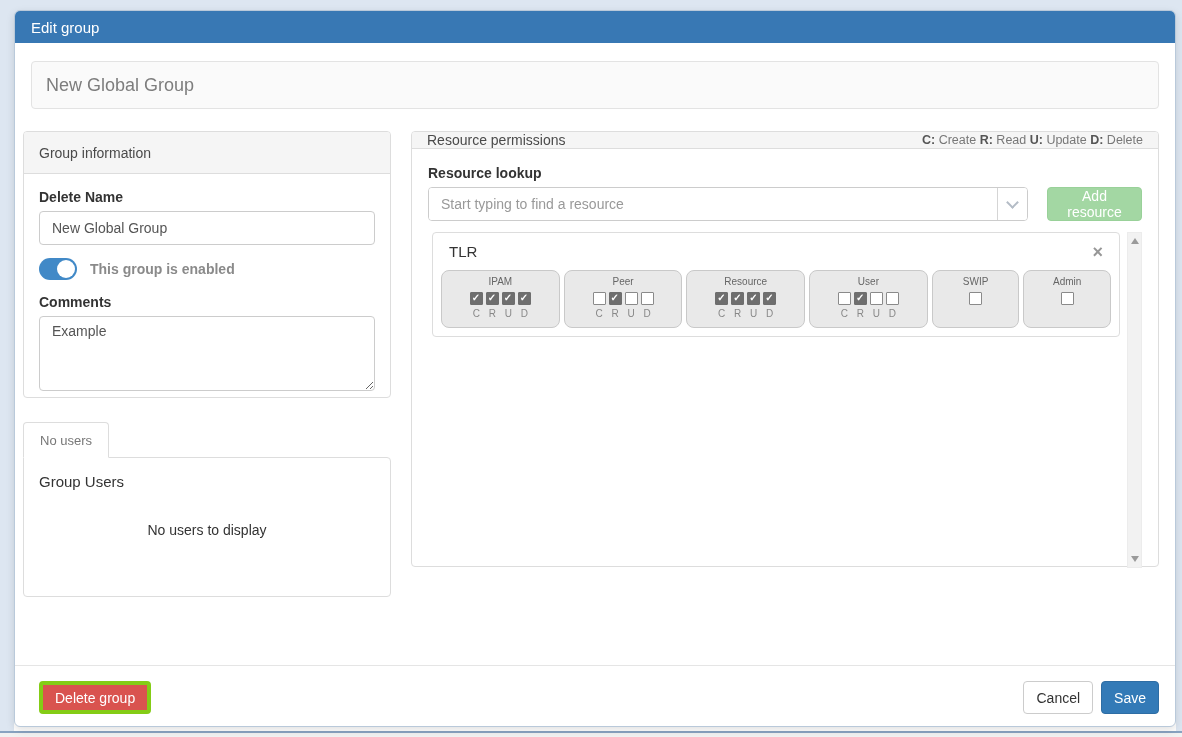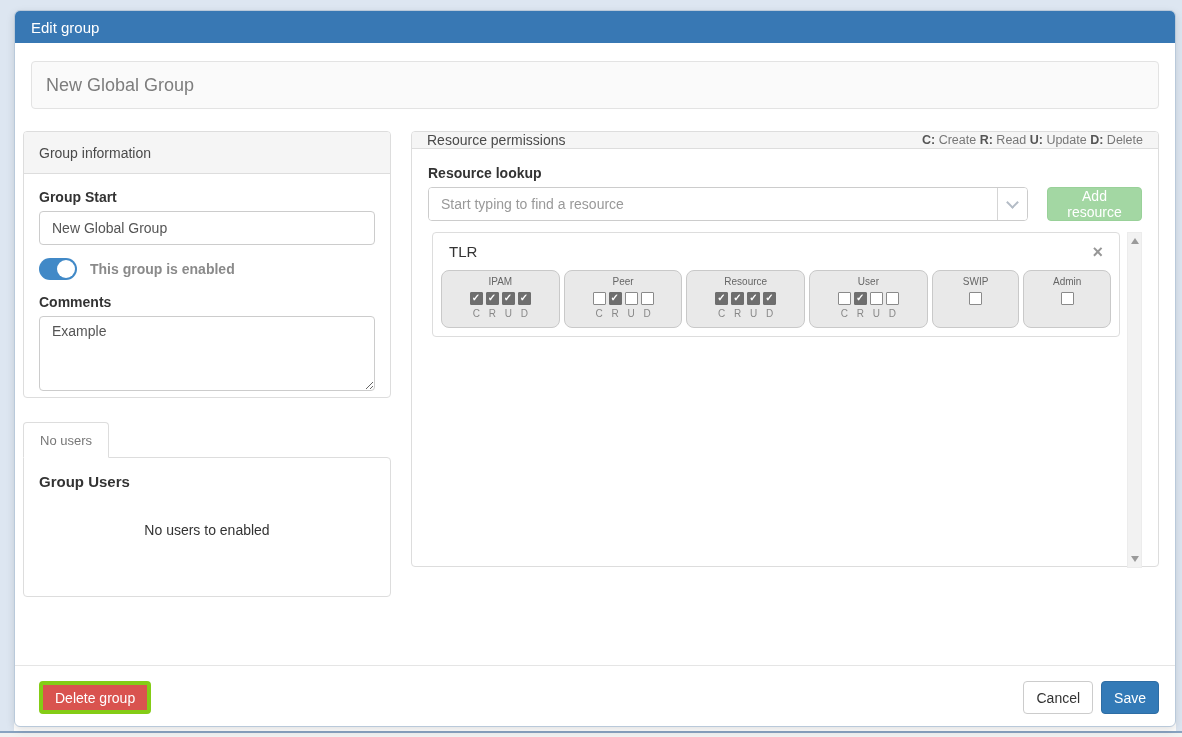--- a/index.html
+++ b/index.html
@@ -76,21 +76,21 @@
   }
 
   
   .users-tabs { margin-top:24px; display:flex; }
   .users-tab {
     background:#fff; border:1px solid #ddd; border-bottom:1px solid #fff;
     border-radius:4px 4px 0 0; padding:10px 16px 9px; font-size:13px; color:#777;
     position:relative; z-index:2; margin-bottom:-1px; cursor:pointer;
   }
   .users-panel { border-radius:0 4px 4px 4px; height:140px; padding:15px; }
-  .users-heading { font-weight:bold; font-size:15px; color:#333; }
+  .users-heading { font-weight:normal; font-size:15px; color:#333; }
   .users-empty { text-align:center; margin-top:32px; font-size:14px; color:#333; }
 
   
   .rp-panel { height:436px; display:flex; flex-direction:column; }
   .legend { font-size:12.5px; color:#777; white-space:nowrap; }
   .legend b { color:#555; font-weight:bold; }
   .rp-body { padding:16px 16px 0; flex:1; display:flex; flex-direction:column; }
   .lookup-row { display:flex; align-items:center; }
   .combo {
     flex:none; width:600px; height:34px; border:1px solid #ccc; border-radius:4px;
@@ -173,39 +173,39 @@
     <div class="title-box">New Global Group</div>
 
     <div class="columns">
 
       <div class="left-col">
         <div class="panel gi-panel">
           <div class="panel-heading">
             <span>Group information</span>
           </div>
           <div class="gi-body">
-            <div class="field-label">Group Start</div>
+            <div class="field-label">Delete Name</div>
             <input class="text-input" type="text" value="New Global Group" style="">
             <div class="toggle-row">
               <div class="toggle on" id="enabled-toggle">
                 <div class="knob"></div>
               </div>
               <span class="toggle-label">This group is enabled</span>
             </div>
             <div class="field-label">Comments</div>
             <textarea class="comments-area" style="">Example</textarea>
           </div>
         </div>
 
         <div class="users-tabs">
           <div class="users-tab">No users</div>
         </div>
         <div class="panel users-panel">
           <div class="users-heading">Group Users</div>
-          <div class="users-empty">No users to enabled</div>
+          <div class="users-empty">No users to display</div>
         </div>
       </div>
 
       <div class="right-col">
         <div class="panel rp-panel">
           <div class="panel-heading">
             <span>Resource permissions</span>
             <span class="legend" id="crud-legend"><b>C:</b> Create <b>R:</b> Read <b>U:</b> Update <b>D:</b> Delete</span>
           </div>
           <div class="rp-body">

